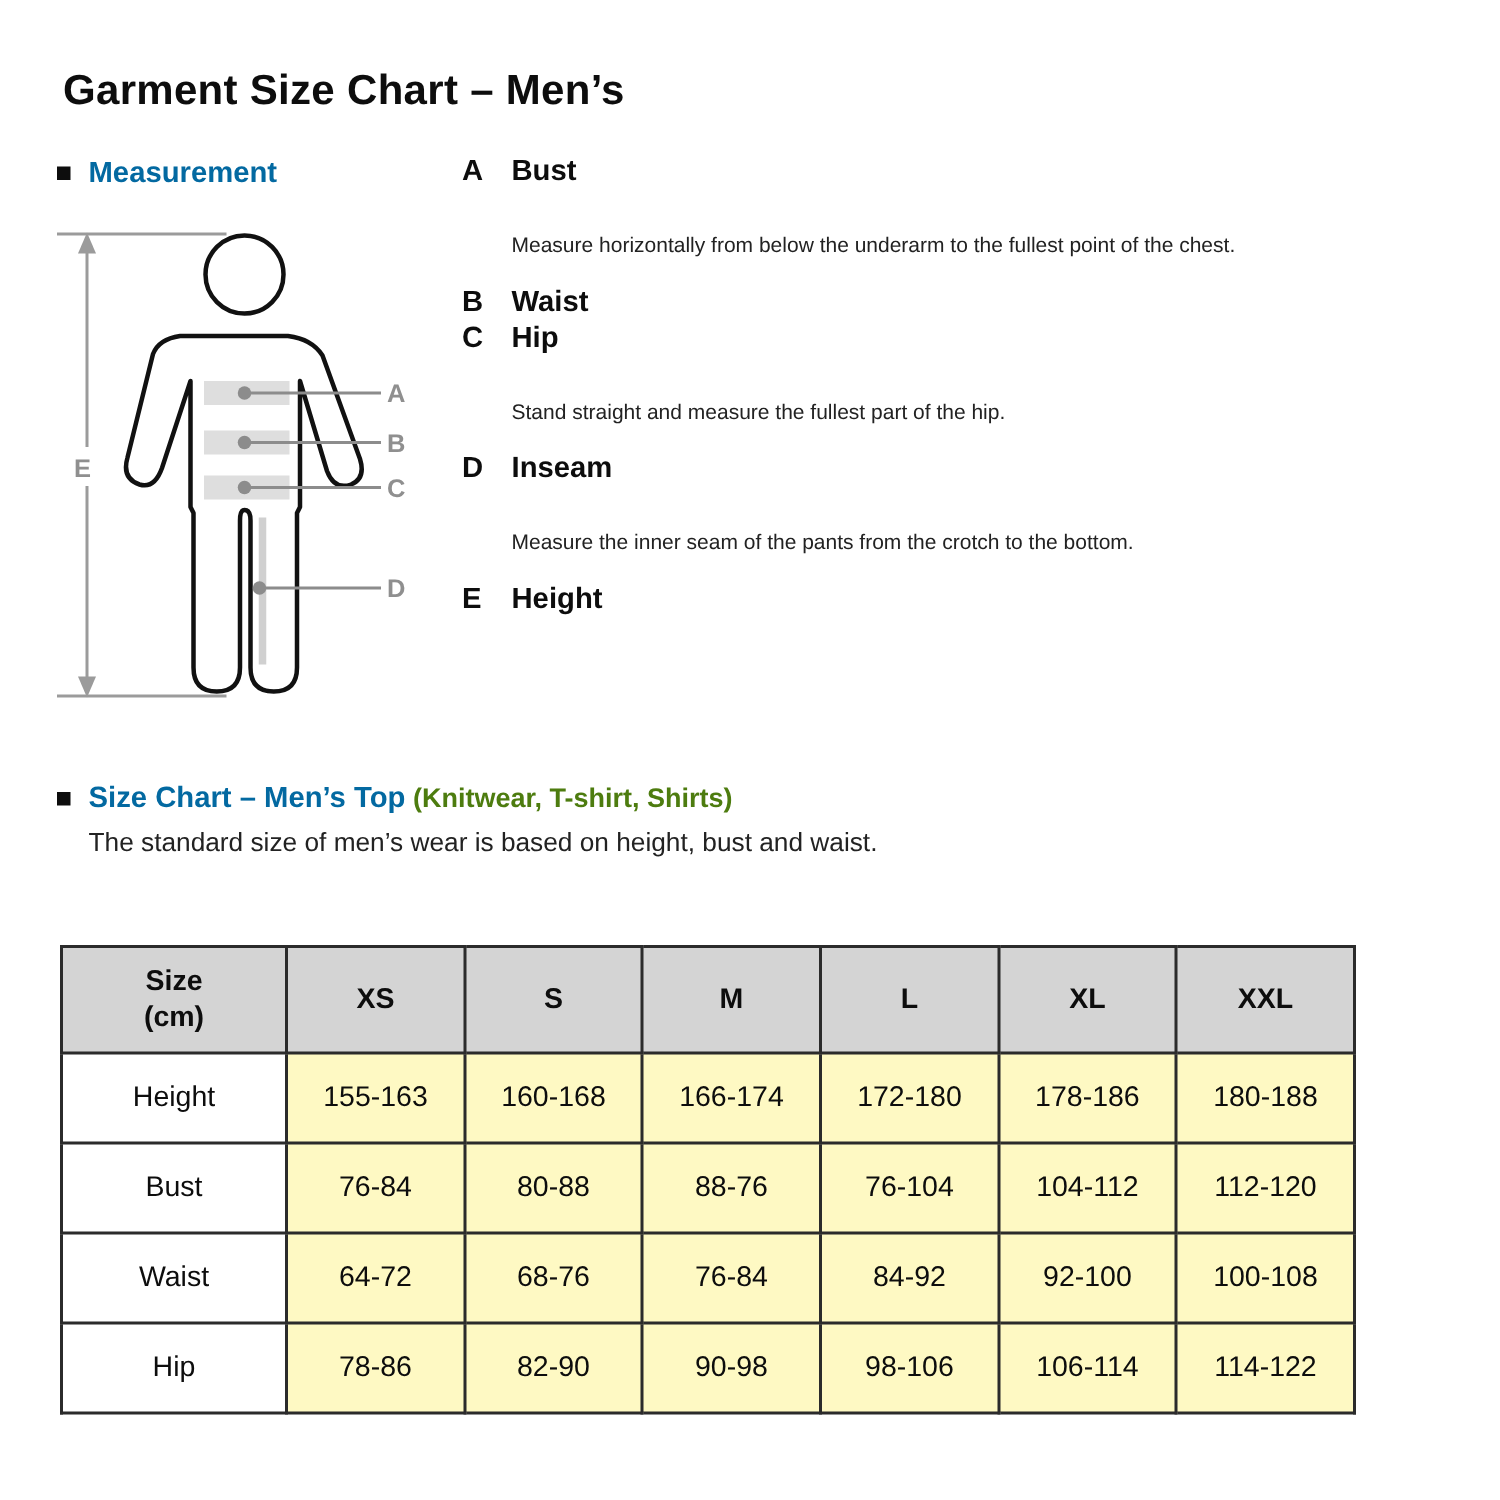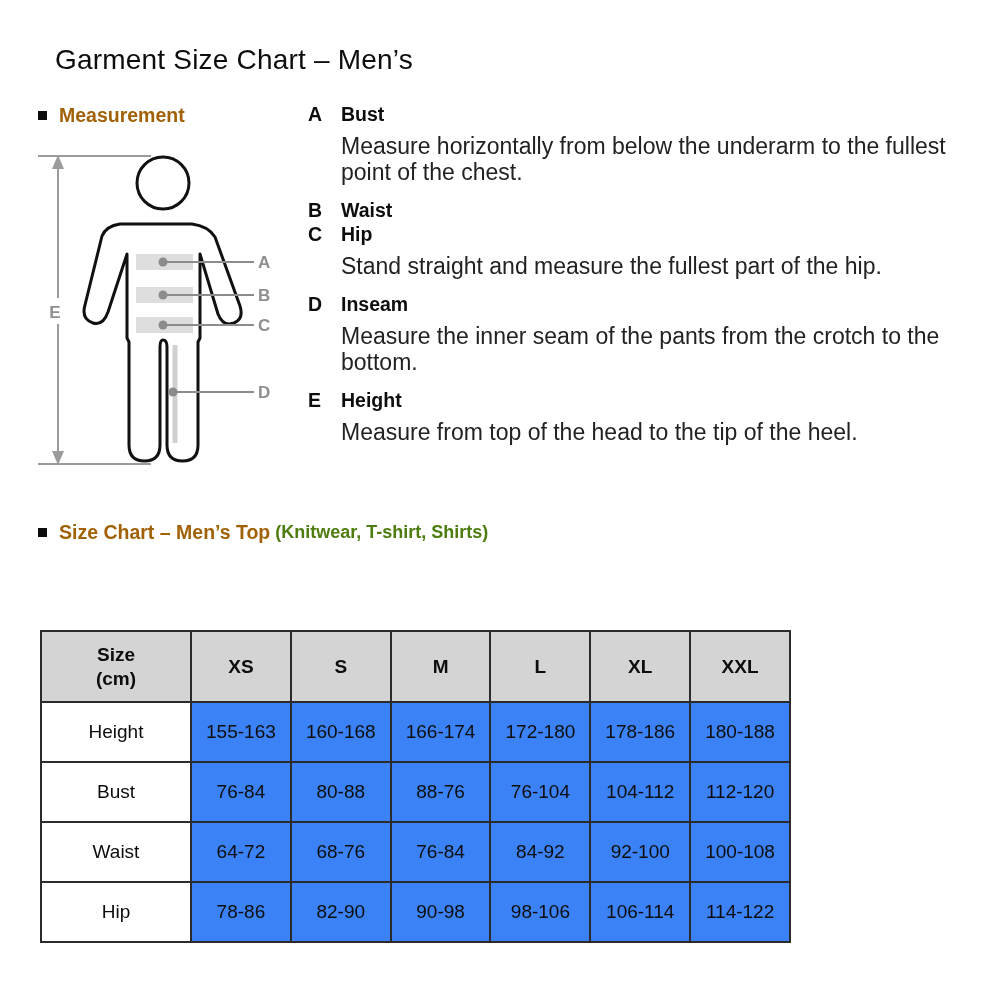--- a/index.html
+++ b/index.html
@@ -1,59 +1,59 @@
 <!DOCTYPE html>
 <html><head>
 <meta charset="utf-8">
 <style>
   * { margin: 0; padding: 0; box-sizing: border-box; }
   body { background: #ffffff; font-family: "Liberation Sans", sans-serif; color: #111; }
   .page { position: relative; width: 1000px; height: 1000px; background: #ffffff; overflow: hidden; }
 
   .title {
     position: absolute; left: 42px; top: 44px;
-    font-size: 28px; font-weight: normal; color: #0d0d0d; letter-spacing: 0.2px; margin-left: 13px;
+    font-size: 28px; font-weight: bold; color: #0d0d0d; letter-spacing: 0.2px;
   }
 
   .section-heading { display: flex; align-items: center; }
   .bullet {
     width: 9px; height: 9px; background: #0d0d0d; display: inline-block;
     margin-right: 12px; flex: 0 0 auto;
   }
-  .heading-text { font-size: 19.5px; font-weight: bold; color: #a16207; }
+  .heading-text { font-size: 19.5px; font-weight: bold; color: #0369a1; }
   .heading-text-regular { font-size: 18px; font-weight: bold; color: #4d7c0f; white-space: pre; }
 
   .measurement-heading { position: absolute; left: 38px; top: 104px; }
 
   .figure { position: absolute; left: 28px; top: 140px; }
 
   .defs { position: absolute; left: 308px; top: 102px; width: 648px; }
   .def-head { display: flex; font-size: 19.5px; font-weight: bold; line-height: 24px; color: #0d0d0d; }
   .def-letter { width: 33px; flex: 0 0 auto; }
   .def-desc {
-    margin-left: 33px; margin-top: 7px; margin-bottom: 13px;
-    font-size: 23px; line-height: 26px; color: #222; max-width: 630px;
+    margin-left: 33px; margin-top: 24px; margin-bottom: 13px;
+    font-size: 14px; line-height: 26px; color: #222; max-width: 630px;
   }
 
   .size-chart-block { position: absolute; left: 38px; top: 521px; }
   .size-chart-subtitle { margin-left: 21px; margin-top: 7px; font-size: 17.5px; color: #222; }
 
   .size-table {
     position: absolute; left: 40px; top: 630px;
-    border-collapse: collapse; table-layout: fixed; width: 751px;
+    border-collapse: collapse; table-layout: fixed; width: 864px;
     font-size: 19px; color: #0d0d0d;
   }
   .size-table th, .size-table td {
     border: 2px solid #2b2b2b; text-align: center; vertical-align: middle; padding: 0;
   }
   .size-table thead th { background: #d4d4d4; height: 71px; font-weight: bold; }
   .size-table .corner { white-space: pre-line; line-height: 24px; }
   .size-table tbody tr { height: 60px; }
   .size-table tbody th { font-weight: normal; background: #ffffff; }
-  .size-table tbody td { background: #3b82f6; margin-top: 29px; }
+  .size-table tbody td { background: #fef9c3; margin-top: 29px; }
 </style>
 </head>
 <body>
 
 <div class="page">
 
   <h1 class="title">Garment Size Chart – Men’s</h1>
 
   <div class="section-heading measurement-heading">
     <span class="bullet"></span>
@@ -137,30 +137,30 @@
         <span class="def-letter">D</span>
         <span class="def-label">Inseam</span>
       </div>
       <div class="def-desc">Measure the inner seam of the pants from the crotch to the bottom.</div>
     </div>
     <div class="def-item">
       <div class="def-head">
         <span class="def-letter">E</span>
         <span class="def-label">Height</span>
       </div>
-      <div class="def-desc">Measure from top of the head to the tip of the heel.</div>
     </div>
   </div>
 
   <div class="size-chart-block">
     <div class="section-heading">
       <span class="bullet"></span>
       <span class="heading-text">Size Chart – Men’s Top</span>
         <span class="heading-text-regular"> (Knitwear, T-shirt, Shirts)</span>
     </div>
+    <div class="size-chart-subtitle">The standard size of men’s wear is based on height, bust and waist.</div>
   </div>
 
   <table class="size-table">
     <colgroup>
         <col style="width:150px">
         <col>
         <col>
         <col>
         <col>
         <col>

